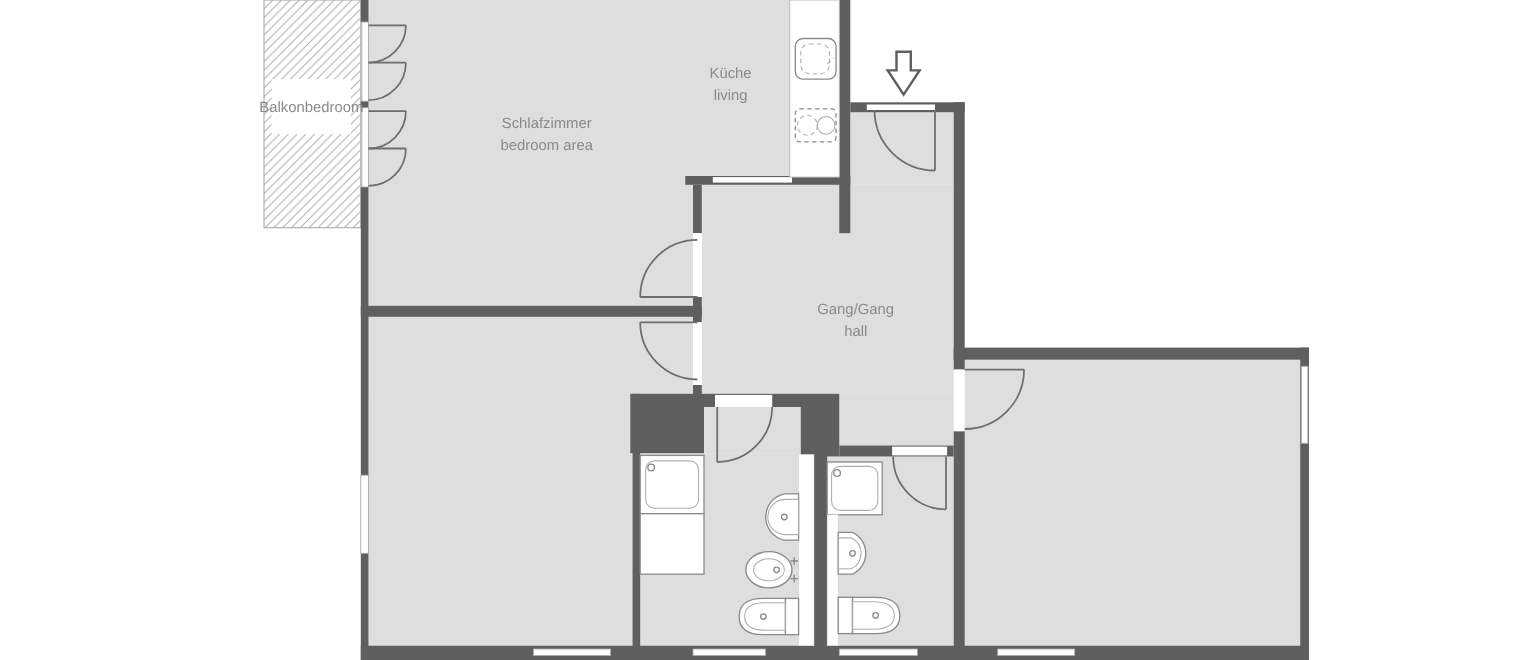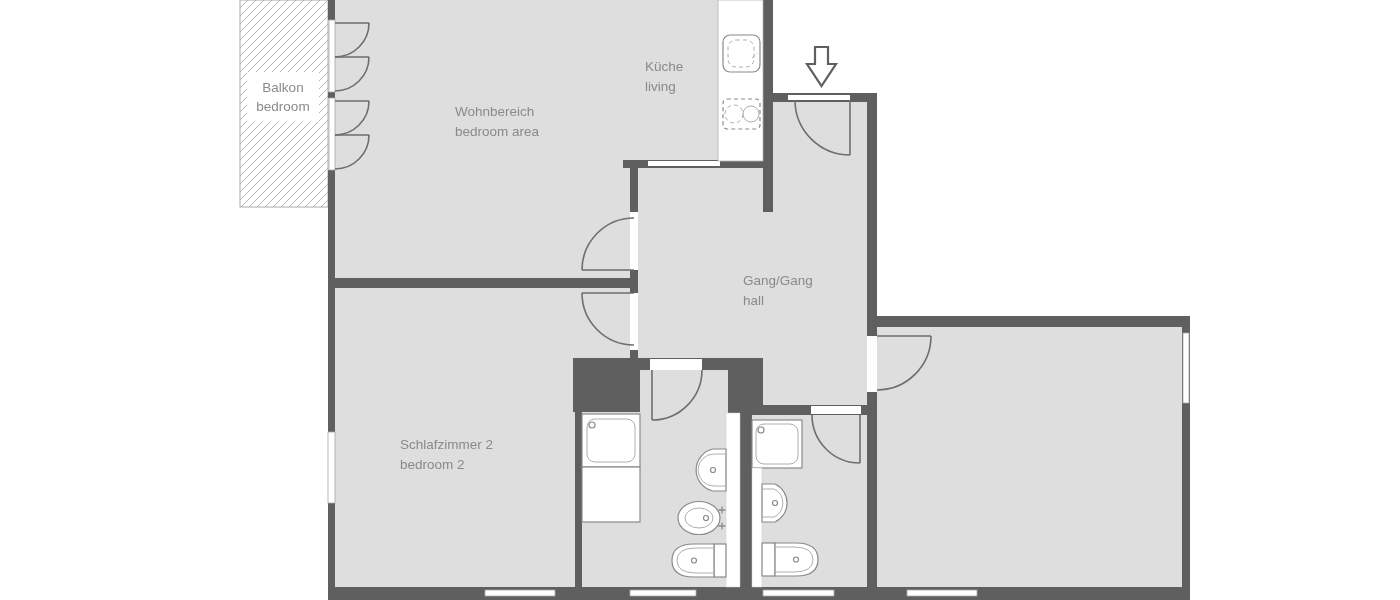--- a/index.html
+++ b/index.html
@@ -18,25 +18,25 @@
   .arc{stroke:var(--line,#6e6e6e);stroke-width:1.6;fill:none;}
   .fix{fill:#ffffff;stroke:#8a8a8a;stroke-width:1.2;}
   .fix2{fill:none;stroke:#aeaeae;stroke-width:1;}
   .dash{stroke-dasharray:4 3;}
   .room-label{
     position:absolute;
     color:var(--text,#8a8a8a);
     font-size:13.5px;line-height:20px;
     white-space:nowrap;
   }
-  .room-label span{display:block;}
+  .room-label span{display:block;text-align:center;}
   .balcony-label{
     position:absolute;left:247px;top:72px;width:72px;height:50px;
     background:#ffffff;
-    display:flex;flex-direction:column;align-items:center;justify-content:center;
+    display:flex;flex-direction:row;align-items:center;justify-content:center;
     color:var(--text,#8a8a8a);font-size:13.5px;line-height:19px;
   }
 </style>
 </head>
 <body>
 
 <div class="stage">
 
   <svg class="plan-svg" width="1400" height="600" viewBox="0 0 1400 600">
     <defs>
@@ -186,33 +186,29 @@
       </g>
     </g>
   </svg>
 
   <div class="balcony-label">
     <span>Balkon</span>
     <span>bedroom</span>
   </div>
 
   <div class="room-label" style="left:455px;top:102px">
-    <span>Wohnbereich</span>
+    <span>Schlafzimmer</span>
     <span>bedroom area</span>
   </div>
 
   <div class="room-label" style="left:645px;top:57px">
     <span>Küche</span>
     <span>living</span>
   </div>
 
   <div class="room-label" style="left:743px;top:271px">
     <span>Gang/Gang</span>
     <span>hall</span>
   </div>
 
-  <div class="room-label" style="left:400px;top:435px">
-    <span>Schlafzimmer 2</span>
-    <span>bedroom 2</span>
-  </div>
 
 
 </div>
 
 </body></html>

